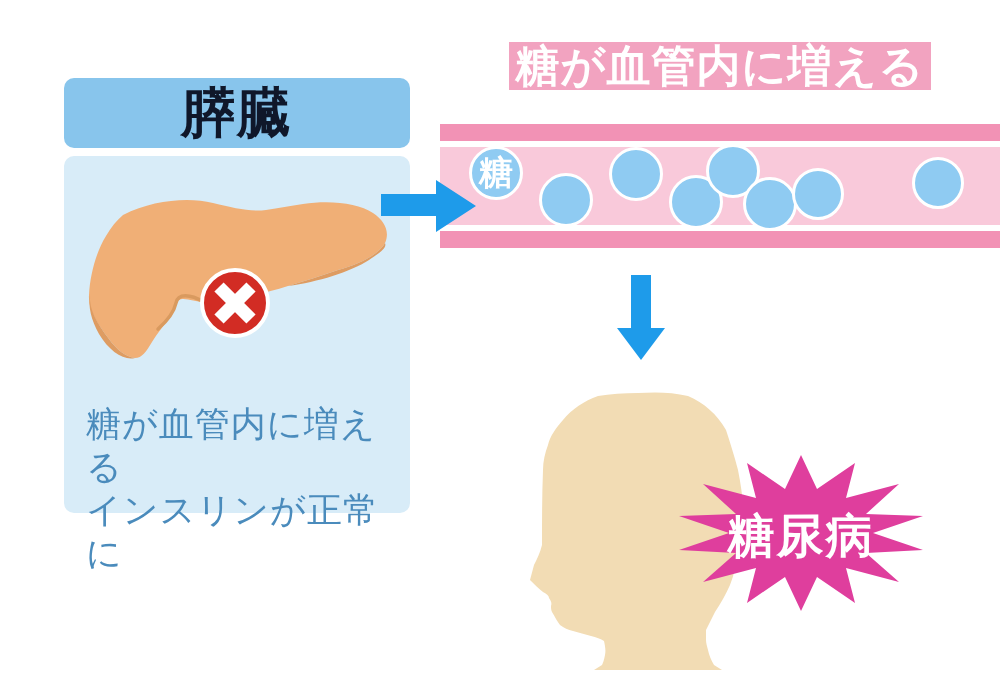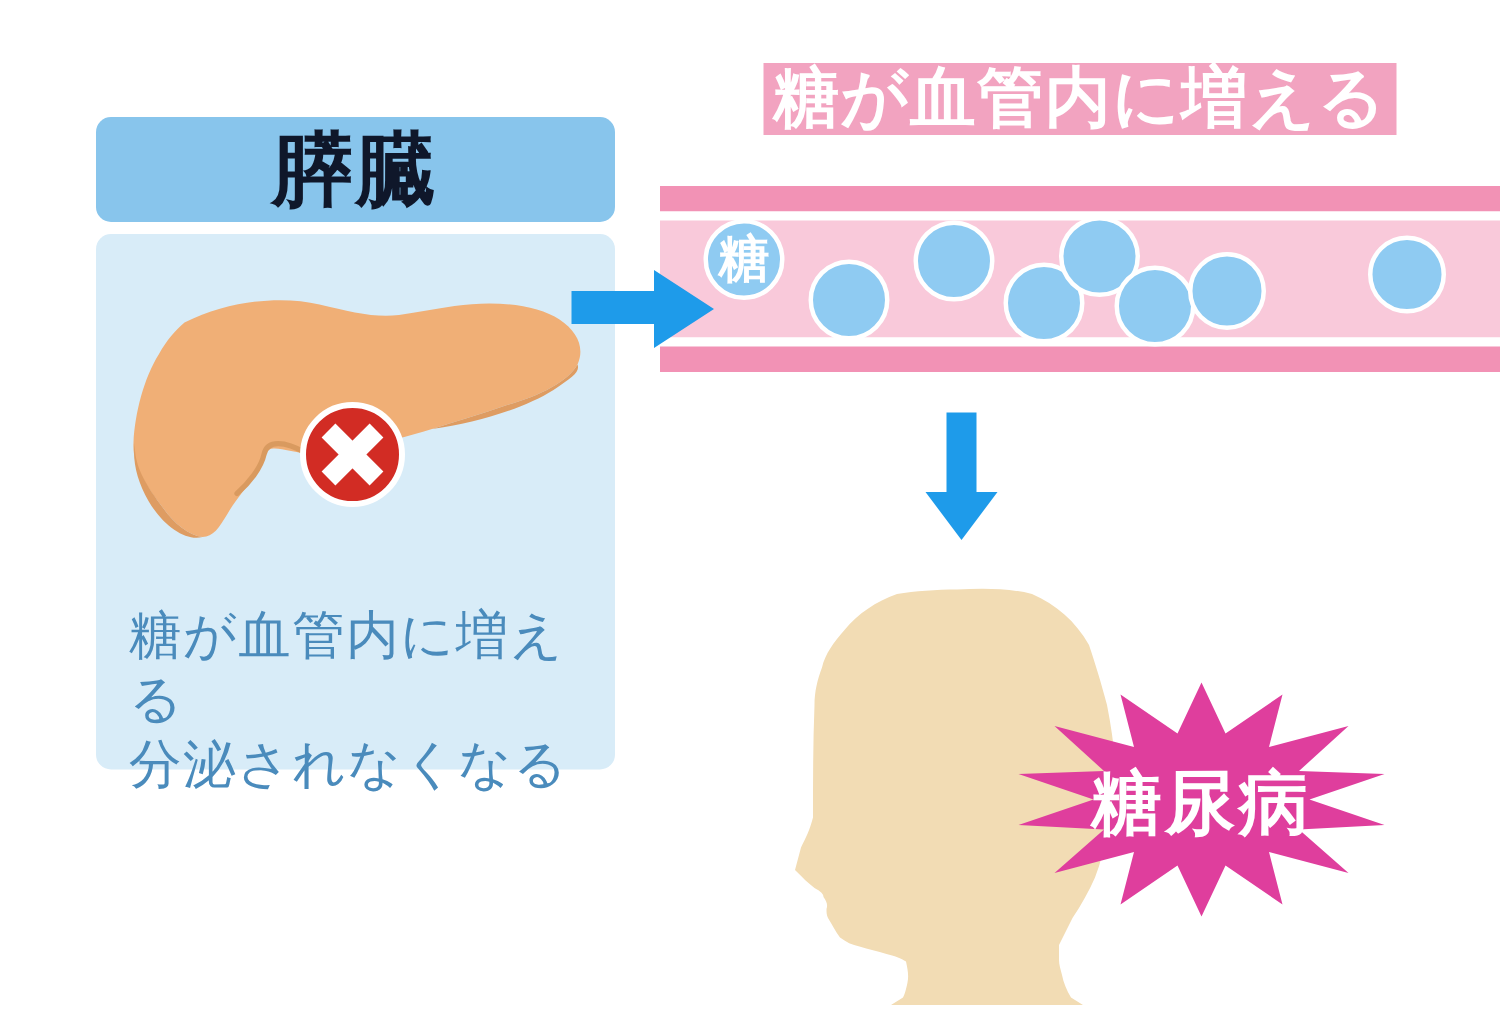--- a/index.html
+++ b/index.html
@@ -46,21 +46,21 @@
 <body>
 
 <div class="canvas">
 
   <div class="banner">糖が血管内に増える</div>
 
   <div class="panel-header">膵臓</div>
   <div class="panel-body"></div>
   <div class="panel-caption">
     <div>糖が血管内に増える</div>
-    <div>分泌されなくなる</div>
+    <div>インスリンが正常に</div>
   </div>
 
   <div class="vessel">
     <div class="vessel-wall-top"></div>
     <div class="vessel-gap-top"></div>
     <div class="vessel-interior"></div>
     <div class="vessel-gap-bottom"></div>
     <div class="vessel-wall-bottom"></div>
 
   <div class="sugar-circle" style="left: 29px; top: 22px; height: 54px; width: 54px;">

